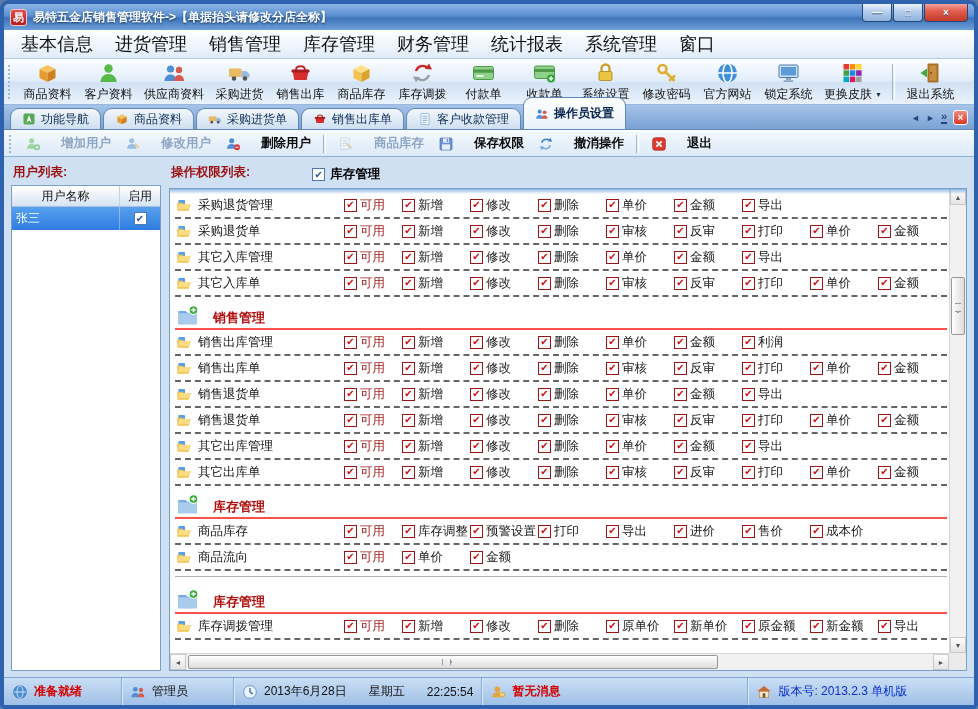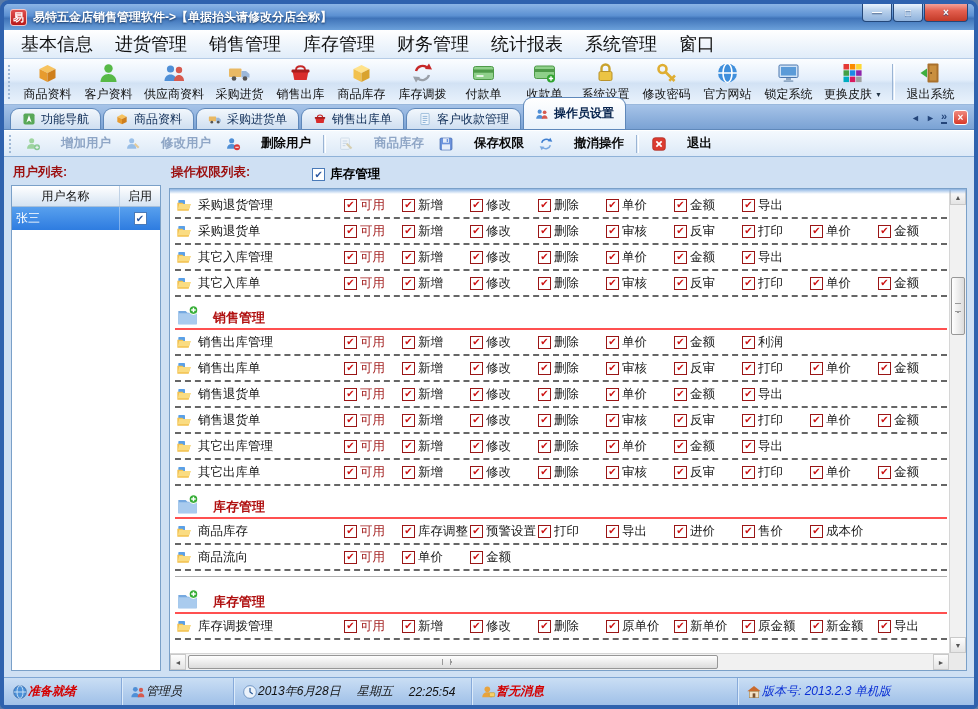--- a/index.html
+++ b/index.html
@@ -152,21 +152,21 @@
     border-top:1px solid #999; border-bottom:1px solid #999; box-shadow: 0 3px 0 -2px #999; }
   .hthumb { position: absolute; top: 1px; bottom: 1px; left: 18px; width: 68%;
     background: linear-gradient(#ffffff,#dcdcdc); border: 1px solid #979797; border-radius: 2px; }
   .hthumb::after { content:''; position:absolute; top:3px; bottom:3px; left:48%; width:7px;
     border-left:1px solid #999; border-right:1px solid #999; box-shadow: 3px 0 0 -2px #999; }
   
   .statusbar {
     height: 28px; flex: 0 0 28px; display: flex; align-items: stretch;
     background: linear-gradient(#cadef4,#9fc0e8); border-top: 1px solid #7fa6d4; font-size: 12px;
   }
-  .sb-seg { display: flex; align-items: center; padding: 0 8px; border-right: 1px solid #87aada; box-shadow: 1px 0 0 #dcebfa; white-space: nowrap; font-style: italic; }
+  .sb-seg { display: flex; align-items: center; gap: 6px; padding: 0 8px; border-right: 1px solid #87aada; box-shadow: 1px 0 0 #dcebfa; white-space: nowrap; }
   .sb-seg.s1 { flex: 0 0 118px; } .sb-seg.s2 { flex: 0 0 112px; } .sb-seg.s3 { flex: 0 0 238px; }
   .sb-seg.s4 { flex: 0 0 266px; } .sb-seg.s5 { flex: 1; border-right: none; }
   .sb-red { color: #d40000; font-weight: bold; }
   .sb-blue { color: #0a2fd4; }
   .sb-gap { margin-left: 16px; }
 </style>
 </head>
 <body>
 
 <div class="window">

